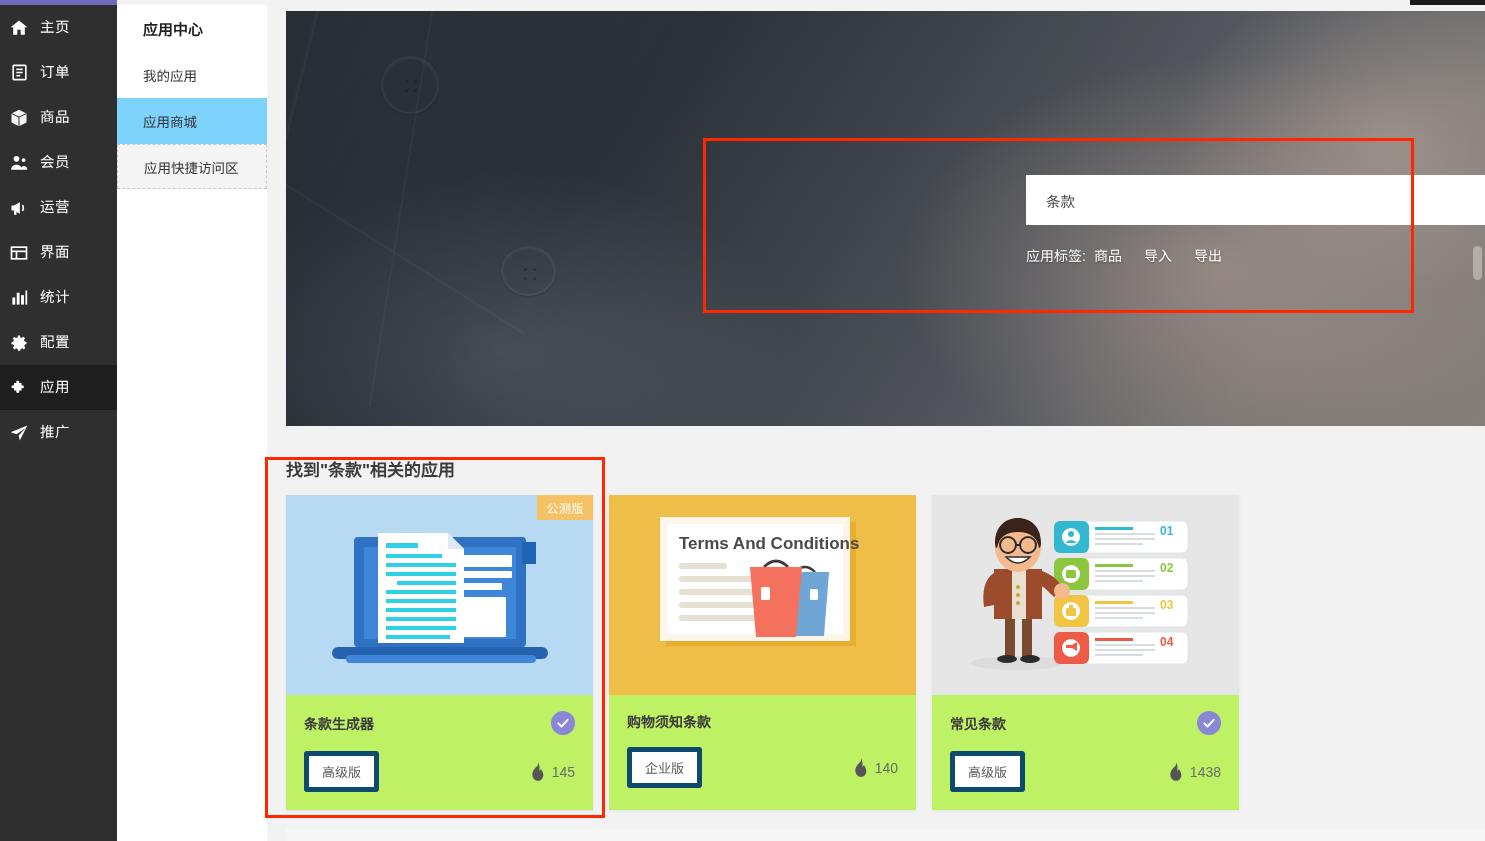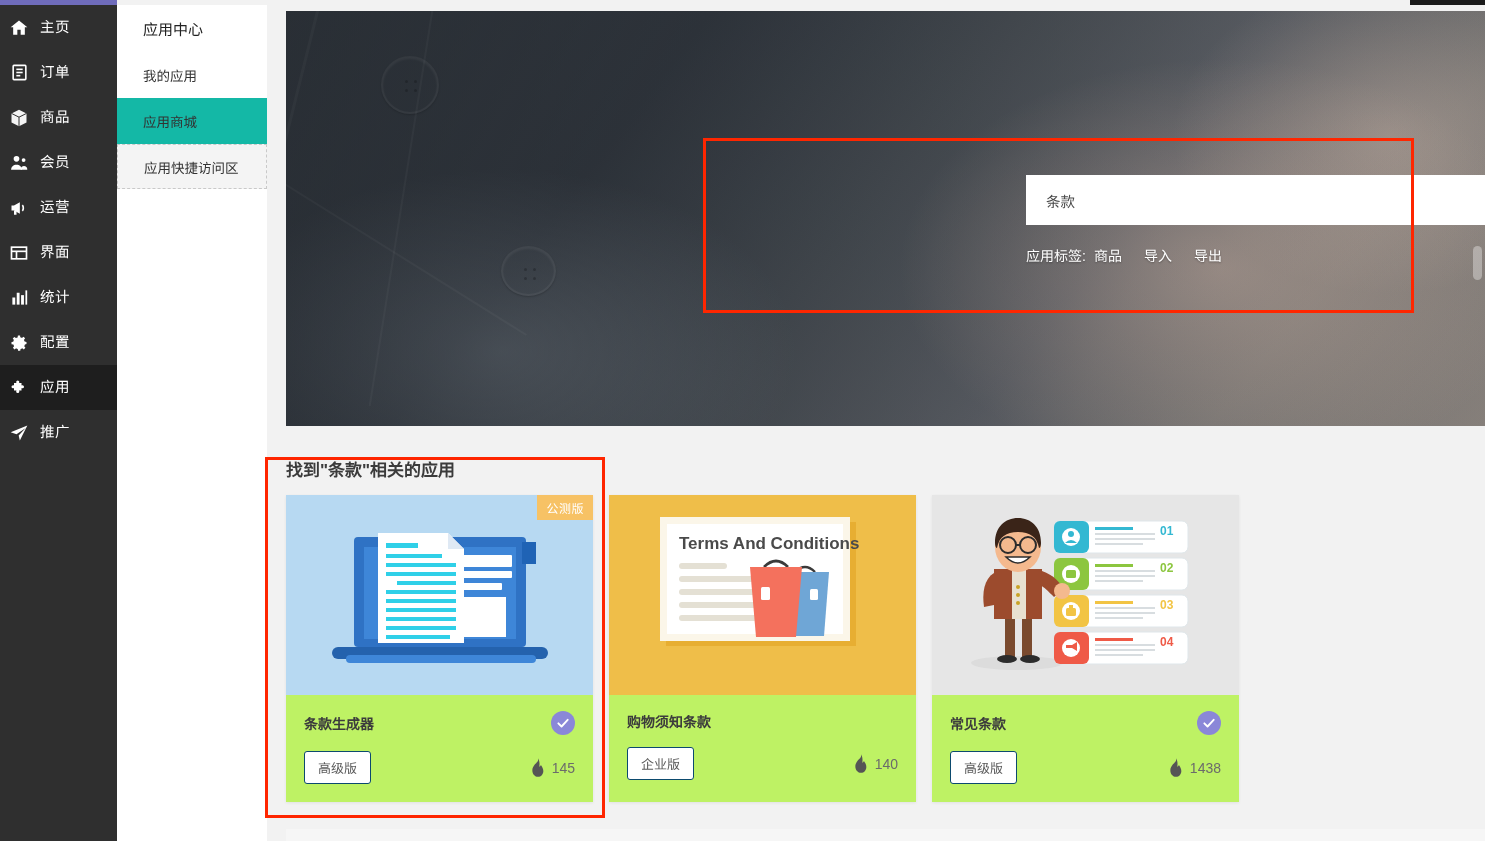--- a/index.html
+++ b/index.html
@@ -44,27 +44,27 @@
   .sb-ico svg { display: block; }
   .sb-label { line-height: 1; }
 
   
   .submenu {
     position: absolute; top: 5px; left: 117px; width: 150px; height: 836px;
     background: #ffffff; z-index: 20;
   }
   .sub-title {
     height: 47px; display: flex; align-items: center;
-    padding-left: 26px; font-size: 15px; font-weight: normal; color: #222;
+    padding-left: 26px; font-size: 15px; font-weight: bold; color: #222;
   }
   .sub-item {
     height: 46px; display: flex; align-items: center;
     padding-left: 26px; font-size: 13.5px; color: #333; cursor: pointer;
   }
-  .sub-item.current { background: #14b8a6; font-family: Liberation Serif, serif; }
+  .sub-item.current { background: #7dd3fc; font-family: Liberation Serif, serif; }
   .sub-item.dashed {
     border: 1px dashed #c9c9c9; background: #f4f4f4;
     height: 45px; margin: 0;
   }
 
   
   .content {
     position: absolute; top: 5px; left: 267px;
     width: 1218px; height: 836px;
     background: #f2f2f2; overflow: hidden;
@@ -175,21 +175,21 @@
   .card-title { font-size: 14px; color: #3c3c3c; font-weight: bold; }
   .check-badge {
     width: 24px; height: 24px; border-radius: 50%;
     background: #8a87d8; display: flex; align-items: center; justify-content: center;
   }
   .check-badge svg { display:block; }
   .card-row2 {
     display: flex; align-items: center; justify-content: space-between;
   }
   .ver-chip {
-    border: 1px solid #0c4a6e; border-radius: 3px;
+    border: 5px solid #0c4a6e; border-radius: 3px;
     padding: 6px 13px; font-size: 13px; color: #5a5a5a; background: #fff;
   }
   .hot { display: flex; align-items: center; gap: 7px; color: #6b6b6b; font-size: 14px; }
   .hot svg { display: block; }
 
   
   .thumb-a { background: #b7d9f2; }
   .thumb-b { background: #efbe49; }
   .thumb-c { background: #e6e6e6; }
   .art { position: absolute; inset: 0; }

